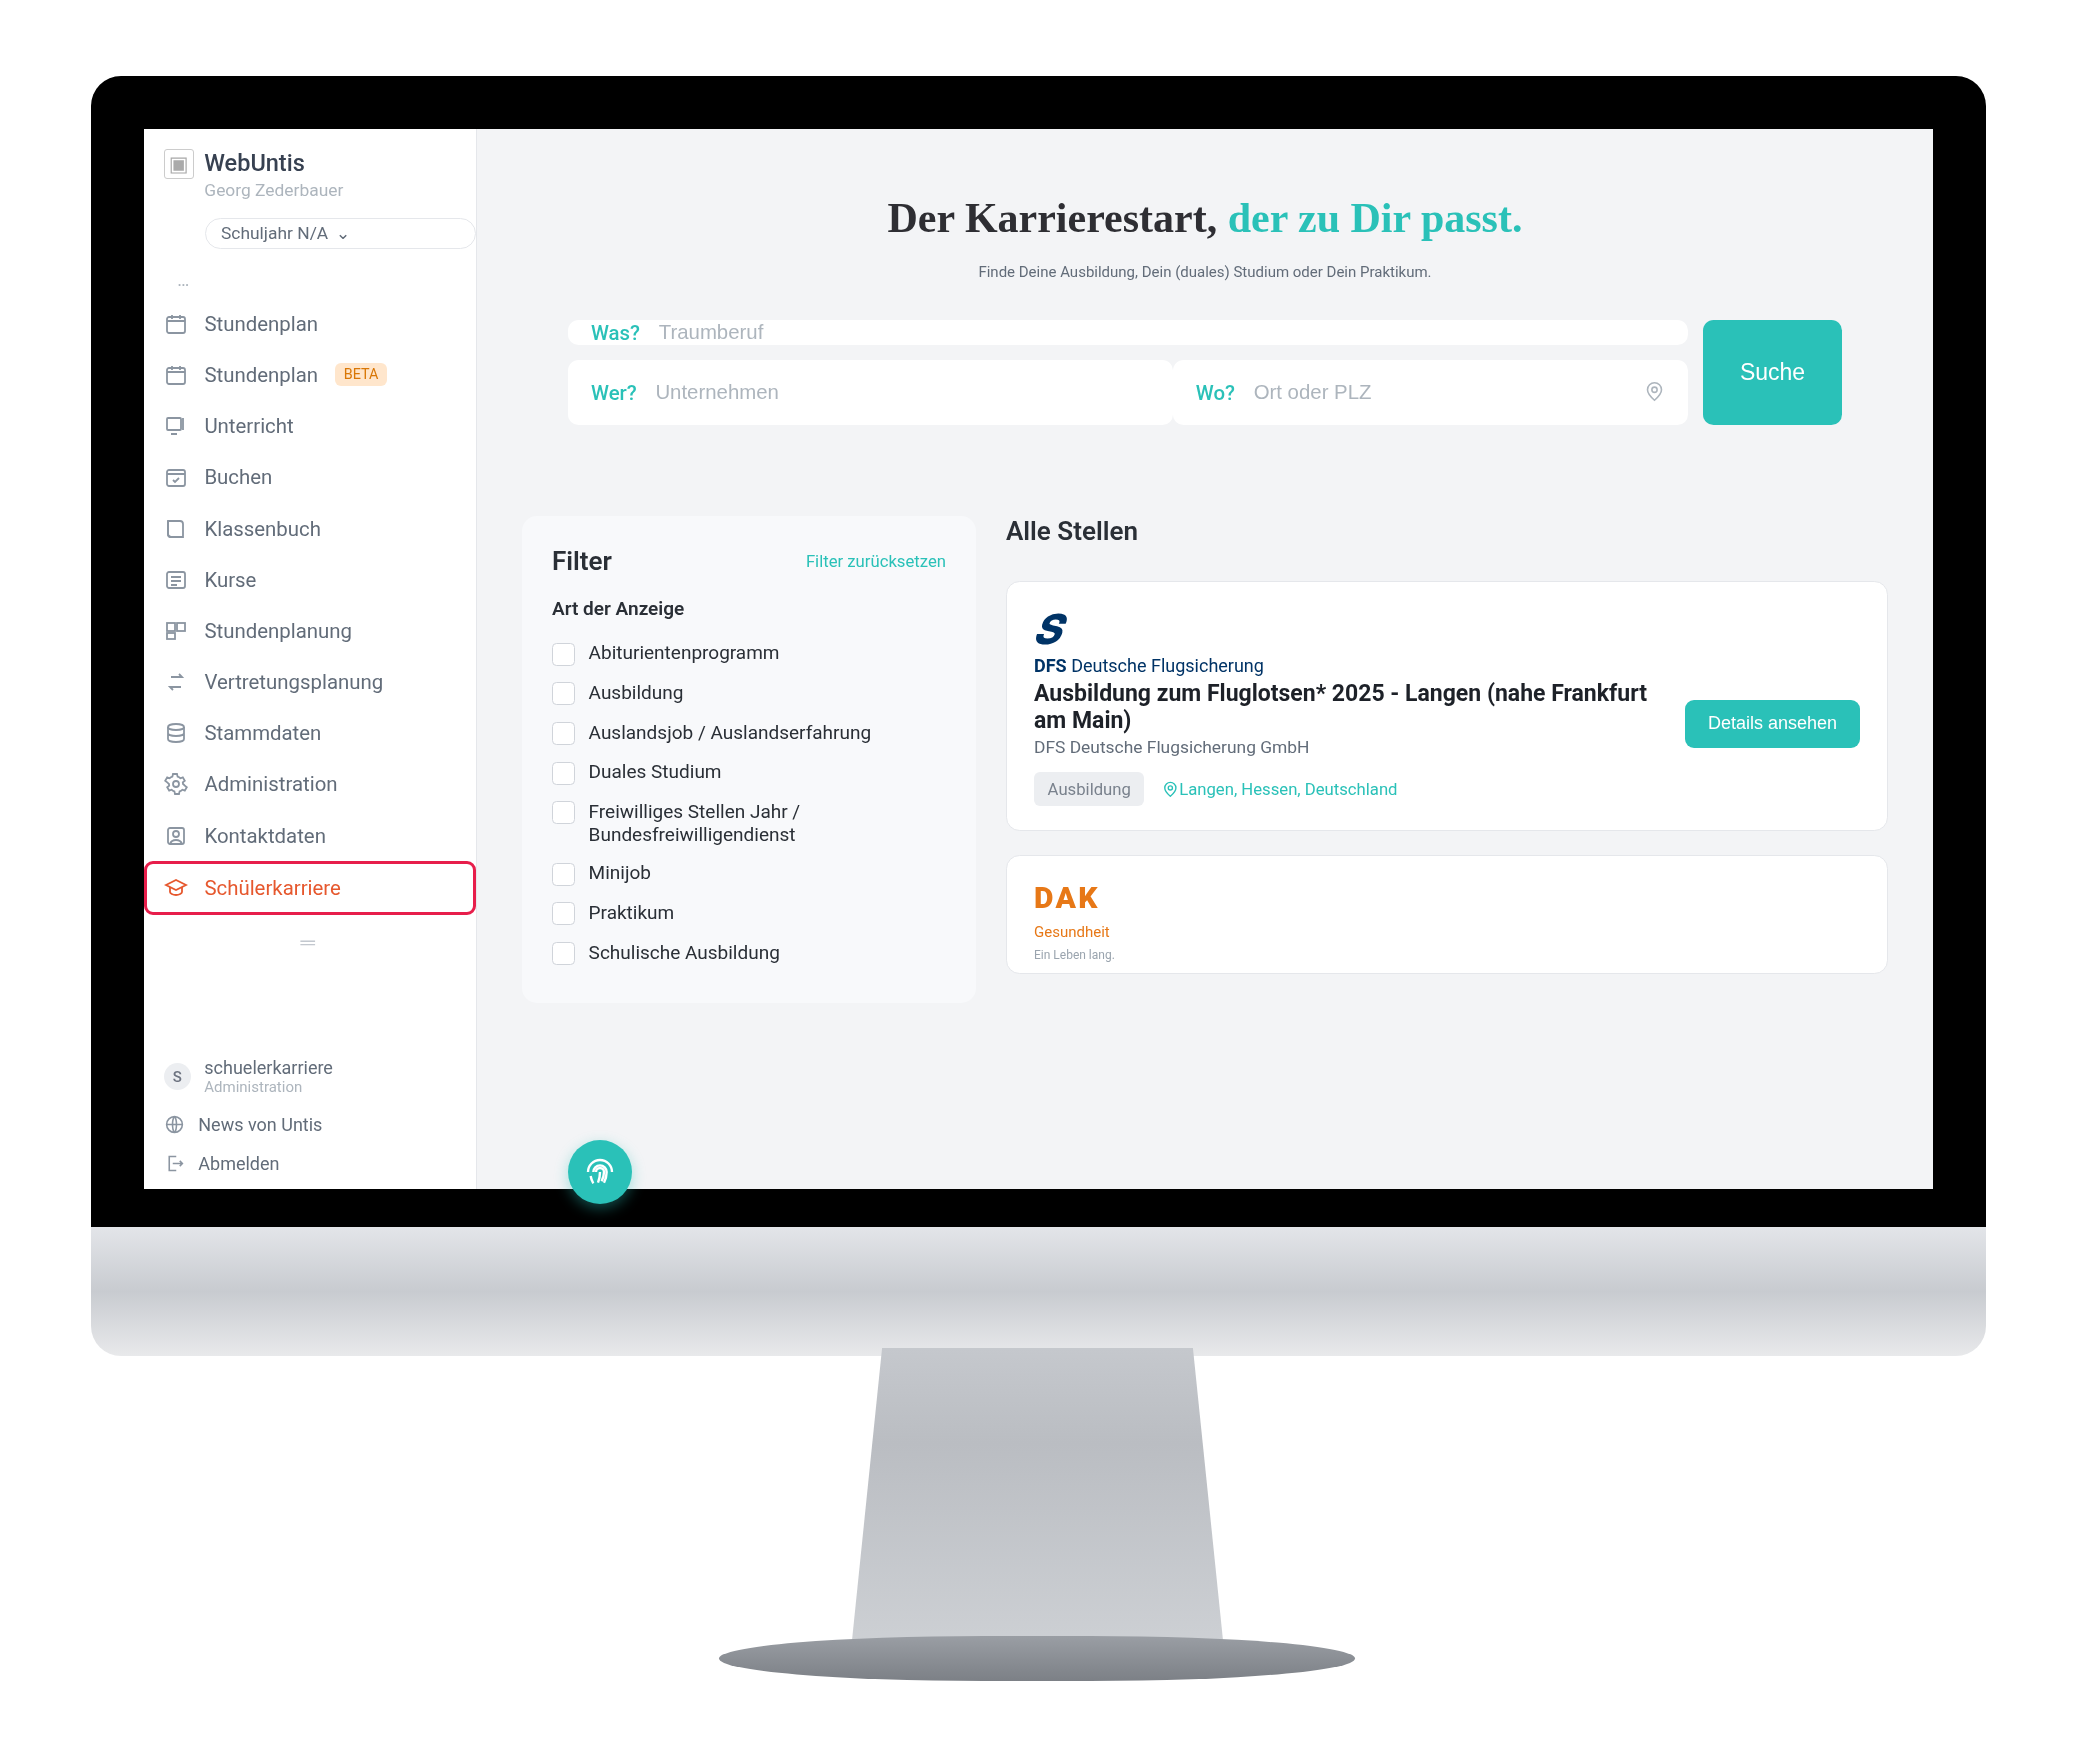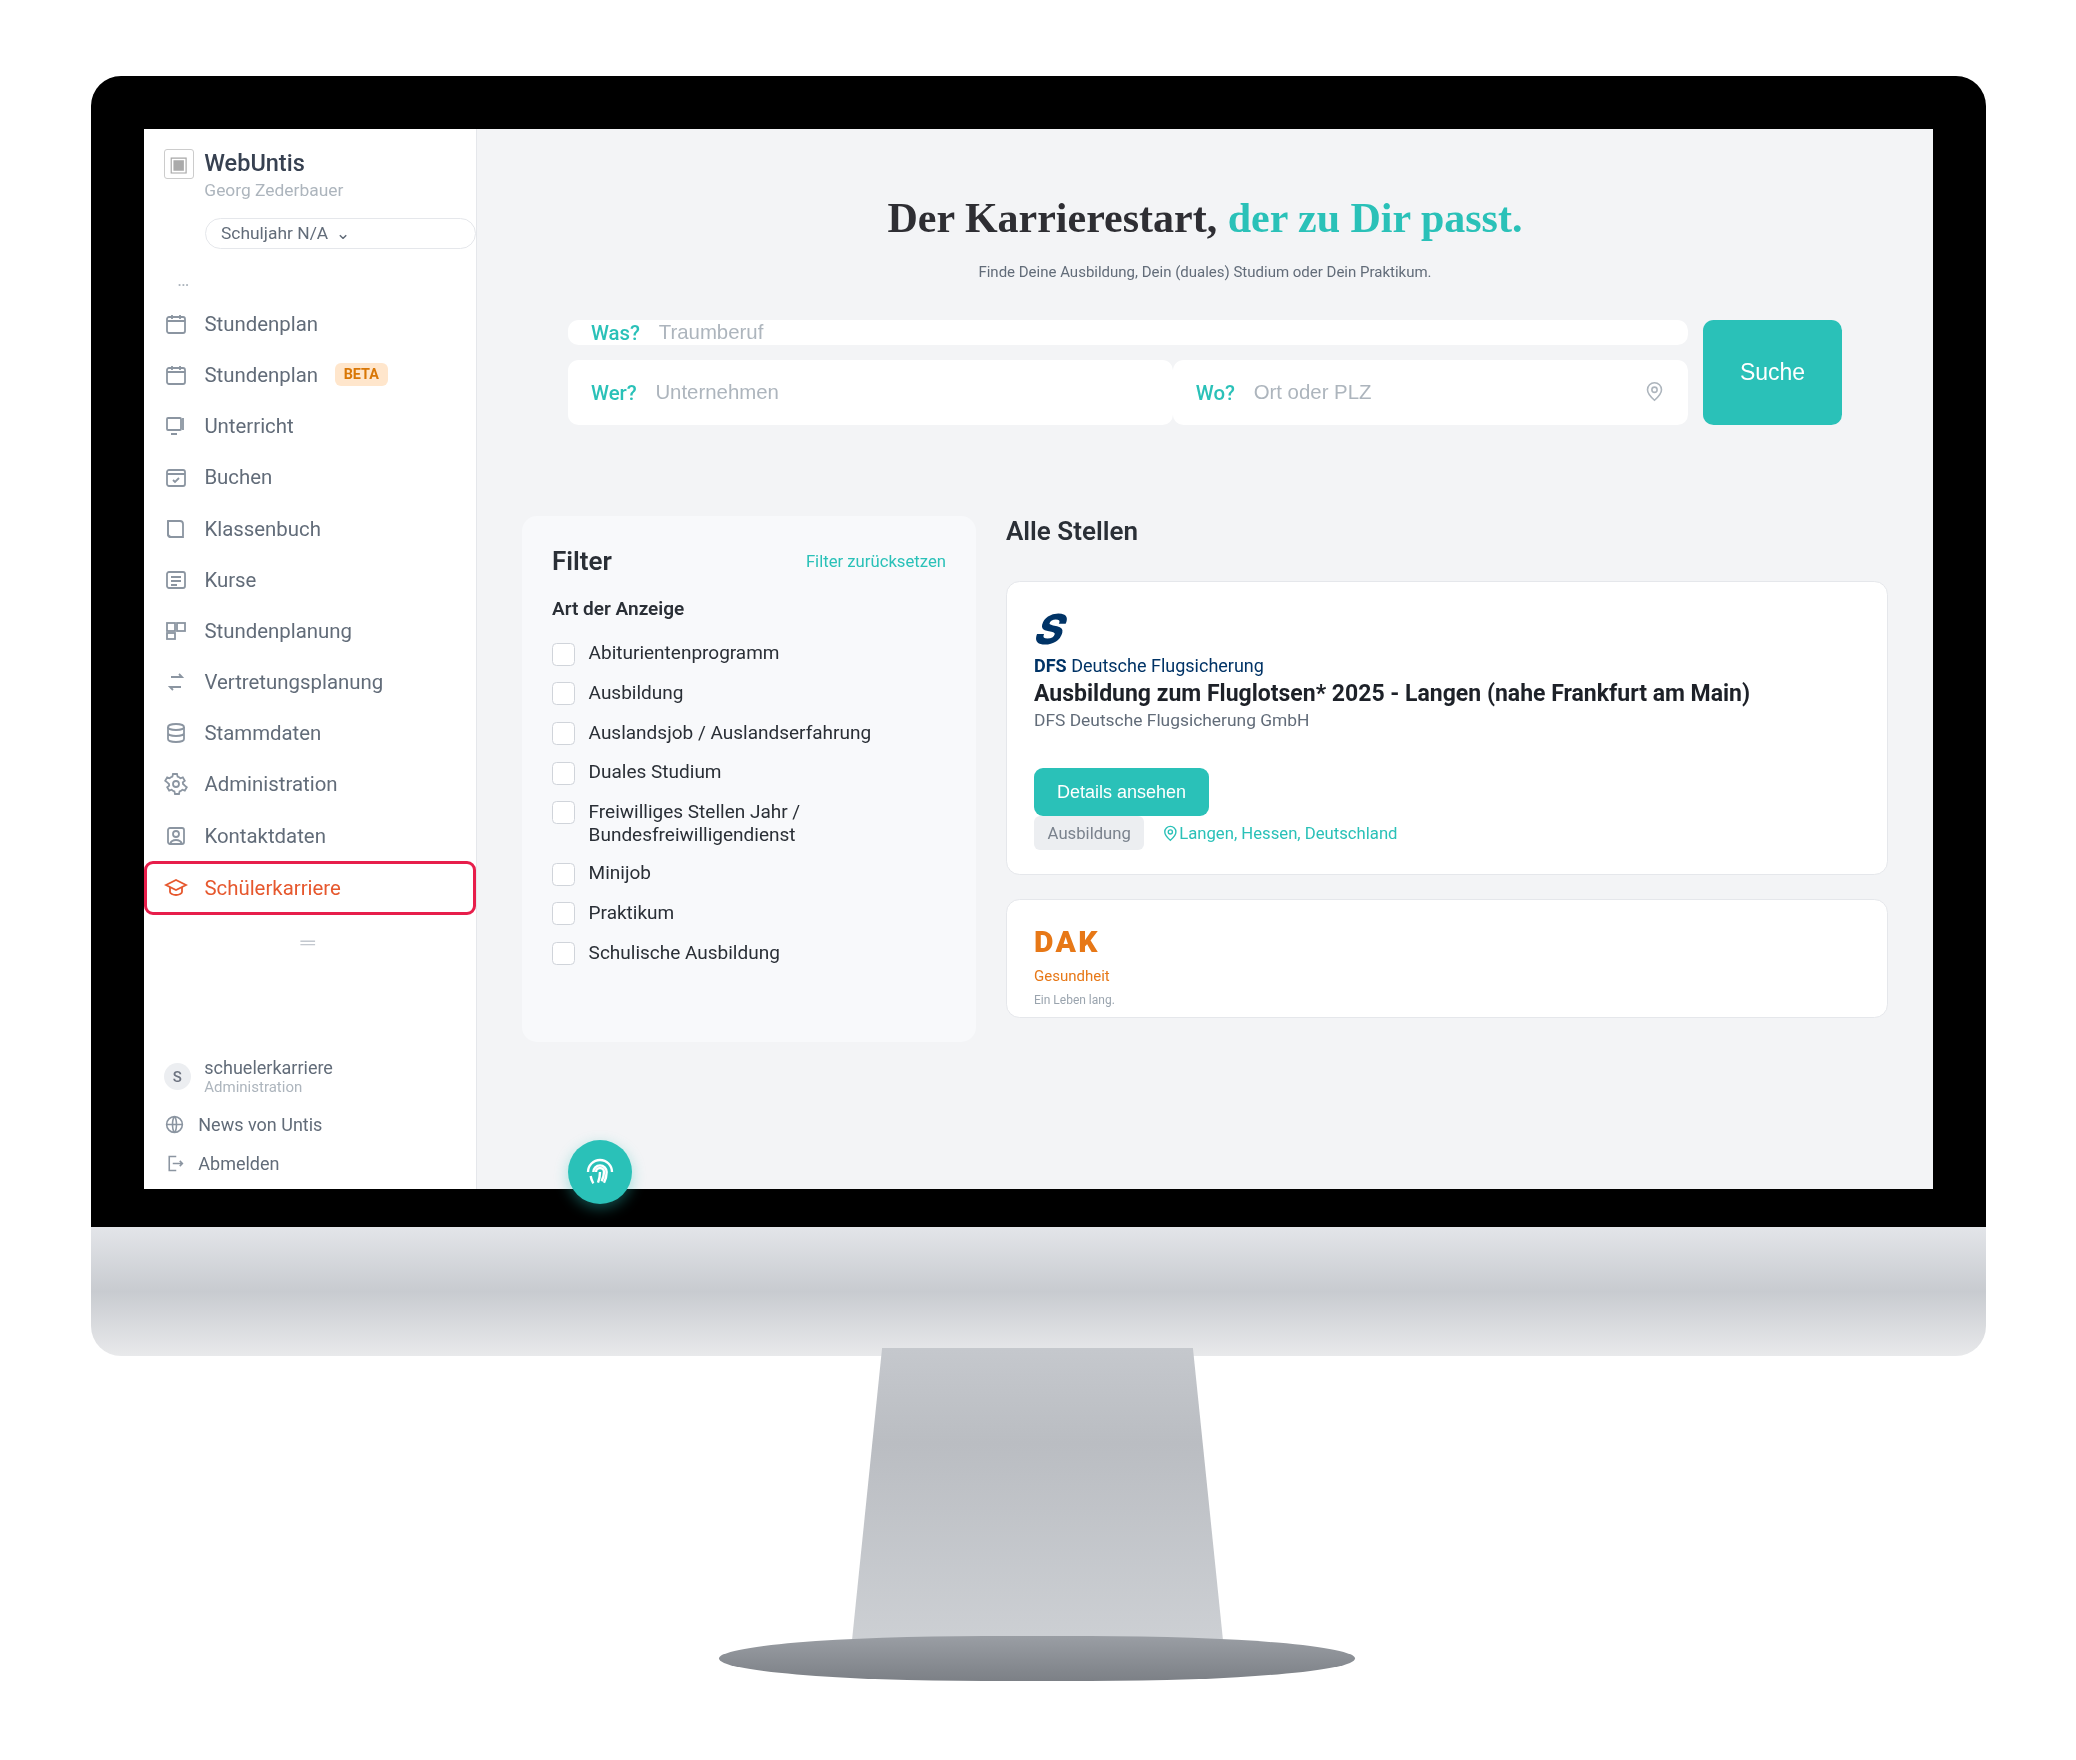--- a/index.html
+++ b/index.html
@@ -66,21 +66,21 @@
 }
 .nav-item .icon { width:24px; height:24px; flex:0 0 24px; }
 .nav-item.active {
   color:var(--orange); position:relative;
 }
 .nav-item.highlight-box {
   border:3.8px solid #e71e4b; border-radius:9px; padding:12px 16.7px;
 }
 .beta {
   background:var(--beta-bg); color:var(--beta-text);
-  font-size:14.4px; font-weight:700; padding:3px 9px; border-radius:6px;
+  font-size:14.4px; font-weight:400; padding:3px 9px; border-radius:6px;
 }
 .divider-mark { text-align:center; color:#c3c8cf; letter-spacing:4.5px; padding:15px 0;}
 .sidebar-footer { margin-top:auto; padding:9px 0 6px; }
 .footer-item { display:flex; align-items:center; gap:13.6px; padding:9px 19.7px; font-size:18px; color:var(--gray-text);}
 .footer-avatar {
   width:27px;height:27px;border-radius:50%;background:#eceef1;color:#6d7380;
   display:flex;align-items:center;justify-content:center;font-size:15px;font-weight:500;
 }
 .footer-sub { font-size:15px; color:var(--light-gray);}
 
@@ -120,21 +120,21 @@
 .check-row { display:flex; align-items:flex-start; gap:13.6px; padding:7.6px 0; font-size:19px; color:#2a2f36;}
 .checkbox { width:23px;height:23px;border:1.5px solid #d0d4da;border-radius:4.5px;background:#fff;flex:0 0 23px; margin-top:1.5px;}
 .results { flex:1; }
 .results-title { font-size:26px; font-weight:600; color:#2a2f36; margin:0 0 35px;}
 .job-card {
   border:1.5px solid var(--border); border-radius:13.6px; background:#fff; padding:24px 27px;
   margin-bottom:24px;
 }
 .job-card .company-logo { height:47px; margin-bottom:4.5px; display:flex; align-items:center; gap:7.6px;}
 .dfs-logo .s { font-size:39px; font-style:italic; font-weight:700; color:var(--navy);}
-.job-top { display:flex; justify-content:space-between; align-items:flex-start; gap:23px;flex-direction:column;}
+.job-top { display:flex; justify-content:space-between; align-items:center; gap:34px;}
 .job-title { font-size:23px; font-weight:700; color:#1d2128; margin:4.5px 0 3px;}
 .job-company { font-size:17.4px; color:var(--gray-text); margin-bottom:15px;}
 .details-btn {
   background:var(--teal); color:#fff; border:none; border-radius:9px; padding:13.6px 23px;
   font-size:18px; font-weight:500; cursor:pointer; flex-shrink:0;
 }
 .job-meta { display:flex; align-items:center; gap:18px;}
 .chip { background:#eceef1; color:#7a828d; border-radius:6px; padding:7.6px 13.6px; font-size:16.7px;}
 .loc { color:var(--teal); font-size:16.7px; display:flex; align-items:center; }
 .dak-logo .w1 { color:#e77817; font-weight:900; font-size:30px; letter-spacing:2.3px;}

